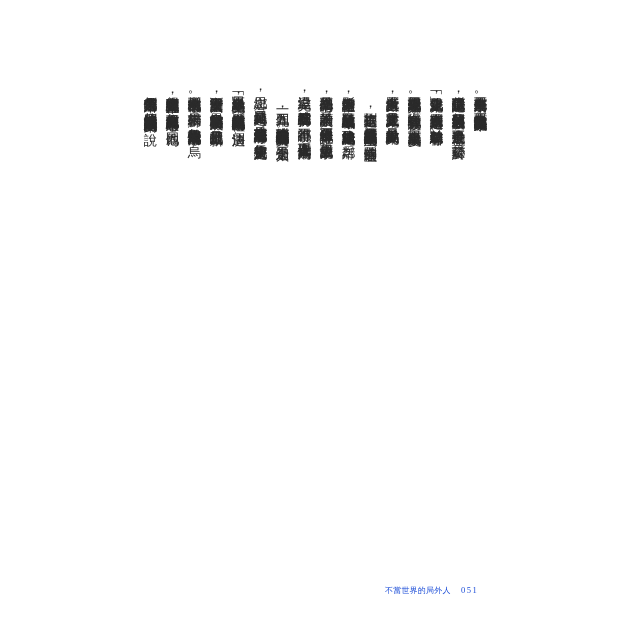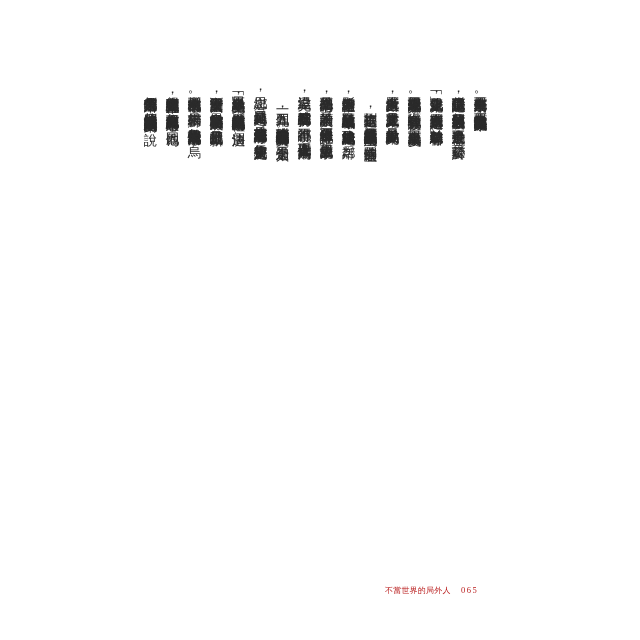--- a/index.html
+++ b/index.html
@@ -33,21 +33,21 @@
   }
   .text-block .col.indent {
     text-indent: 1.2em;
   }
   .footer {
     position: absolute;
     top: 585px;
     left: 0;
     width: 532px;
     height: 14px;
-    color: #b91c1c;
+    color: #1d4ed8;
   }
   .running-title {
     position: absolute;
     left: 385px;
     top: 0;
     font-size: 8px;
     letter-spacing: 0.2px;
     white-space: nowrap;
   }
   .page-number {
@@ -76,15 +76,15 @@
       <div class="col indent">一九五四年，蘇聯總書記換成曾在烏克蘭長年工作的赫魯雪夫。不知是太過</div>
       <div class="col">思鄉，還是單純一時興起，抑或是有著地緣政治和經濟等考量，赫魯雪夫決定把克</div>
       <div class="col">里米亞半島「送給」烏克蘭，當做俄羅斯和烏克蘭統一週年紀念日的禮物。這個決</div>
       <div class="col">定當下看沒什麼太大問題，畢竟當時烏克蘭還掛在蘇聯底下，就只是把三峽區從新</div>
       <div class="col">北市撥到桃園市的概念。結果蘇聯一倒，牽扯數十年的恩怨情仇統統浮出水面。烏</div>
       <div class="col">克蘭樂得繼續持有克里米亞主權，但住在克里米亞半島的人可開心不起來，因爲他</div>
       <div class="col">們大部分都是俄羅斯人啊！他們的主權認同突然被迫從俄羅斯人變成烏克蘭人，說</div>
     </div>
   <div class="footer">
     <span class="running-title">不當世界的局外人</span>
-    <span class="page-number">065</span>
+    <span class="page-number">051</span>
   </div>
 </div>
 
 </body></html>

